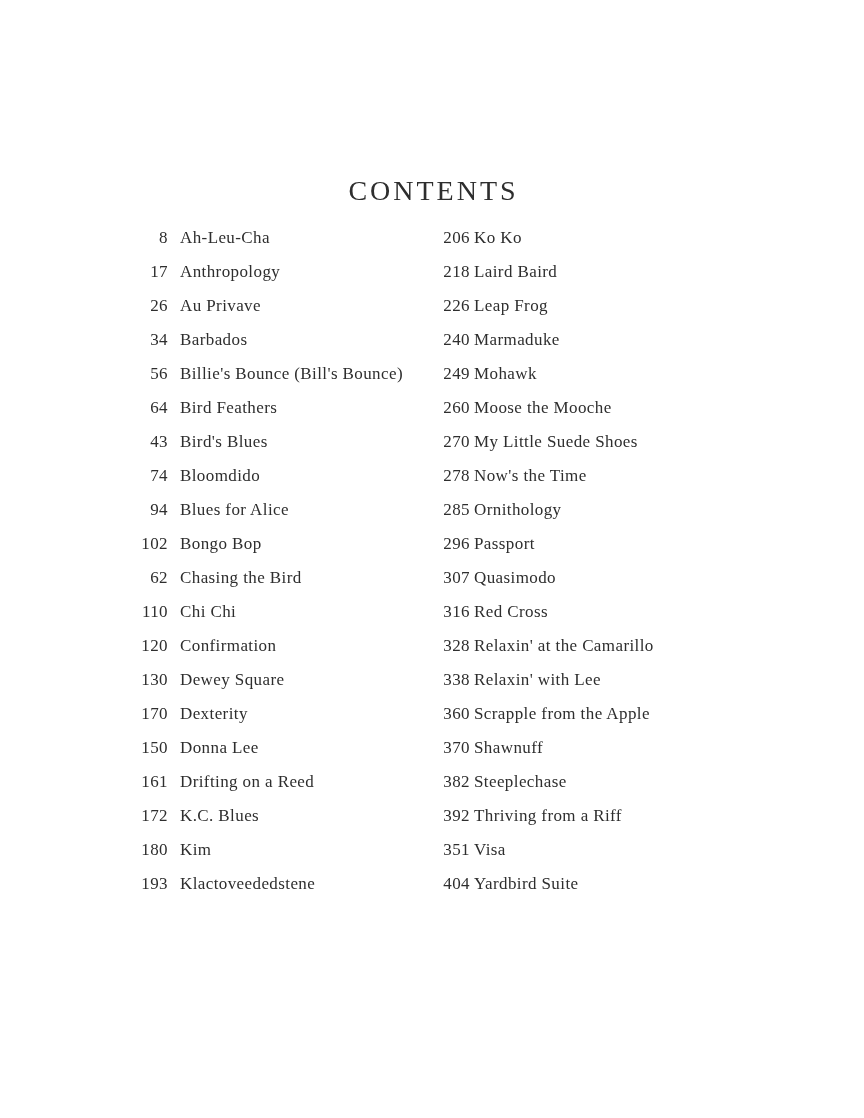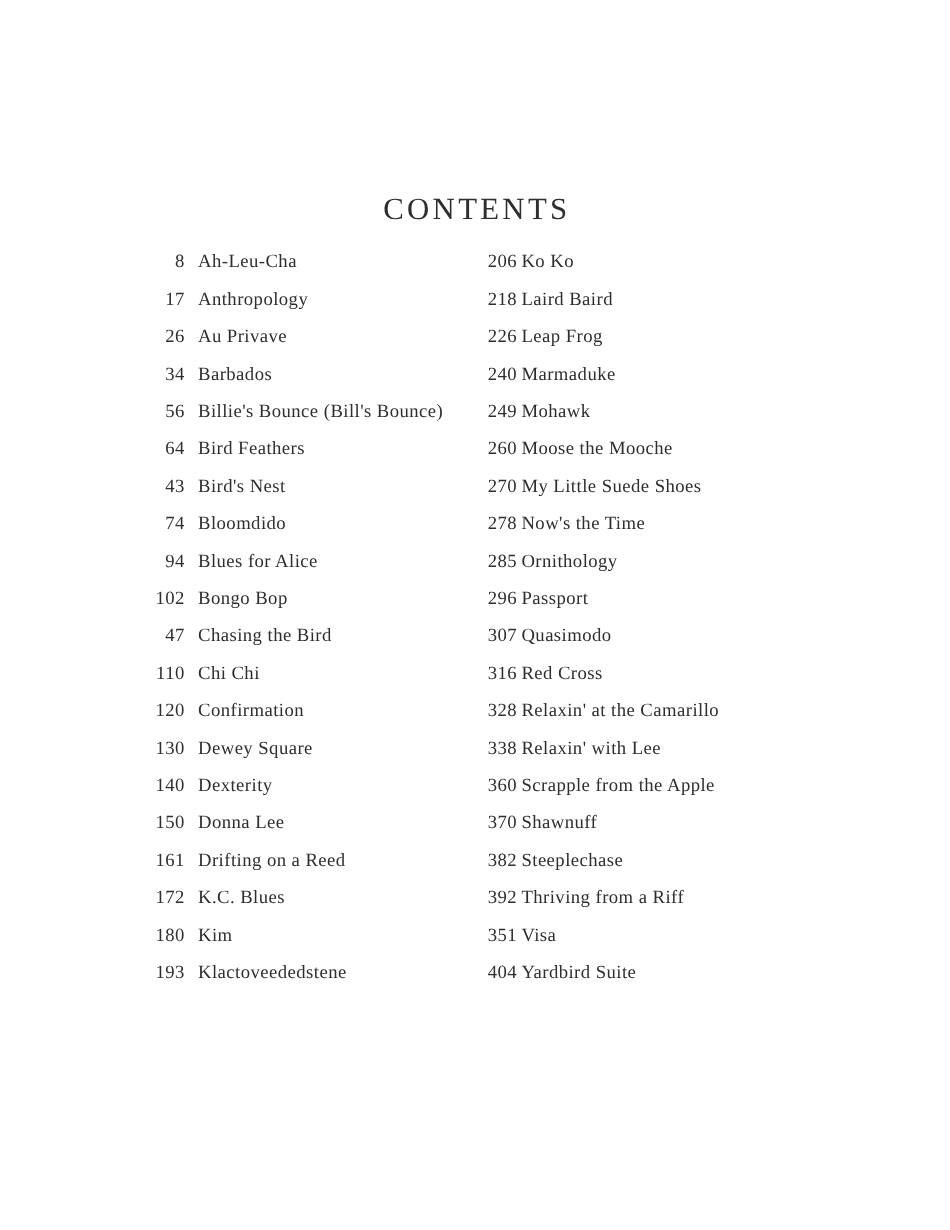--- a/index.html
+++ b/index.html
@@ -76,52 +76,52 @@
       <div class="entry">
         <span class="num">56</span>
         <span class="title">Billie's Bounce (Bill's Bounce)</span>
       </div>
       <div class="entry">
         <span class="num">64</span>
         <span class="title">Bird Feathers</span>
       </div>
       <div class="entry">
         <span class="num">43</span>
-        <span class="title">Bird's Nest</span>
+        <span class="title">Bird's Blues</span>
       </div>
       <div class="entry">
         <span class="num">74</span>
         <span class="title">Bloomdido</span>
       </div>
       <div class="entry">
         <span class="num">94</span>
         <span class="title">Blues for Alice</span>
       </div>
       <div class="entry">
         <span class="num">102</span>
         <span class="title">Bongo Bop</span>
       </div>
       <div class="entry">
-        <span class="num">47</span>
+        <span class="num">62</span>
         <span class="title">Chasing the Bird</span>
       </div>
       <div class="entry">
         <span class="num">110</span>
         <span class="title">Chi Chi</span>
       </div>
       <div class="entry">
         <span class="num">120</span>
         <span class="title">Confirmation</span>
       </div>
       <div class="entry">
         <span class="num">130</span>
         <span class="title">Dewey Square</span>
       </div>
       <div class="entry">
-        <span class="num">140</span>
+        <span class="num">170</span>
         <span class="title">Dexterity</span>
       </div>
       <div class="entry">
         <span class="num">150</span>
         <span class="title">Donna Lee</span>
       </div>
       <div class="entry">
         <span class="num">161</span>
         <span class="title">Drifting on a Reed</span>
       </div>

